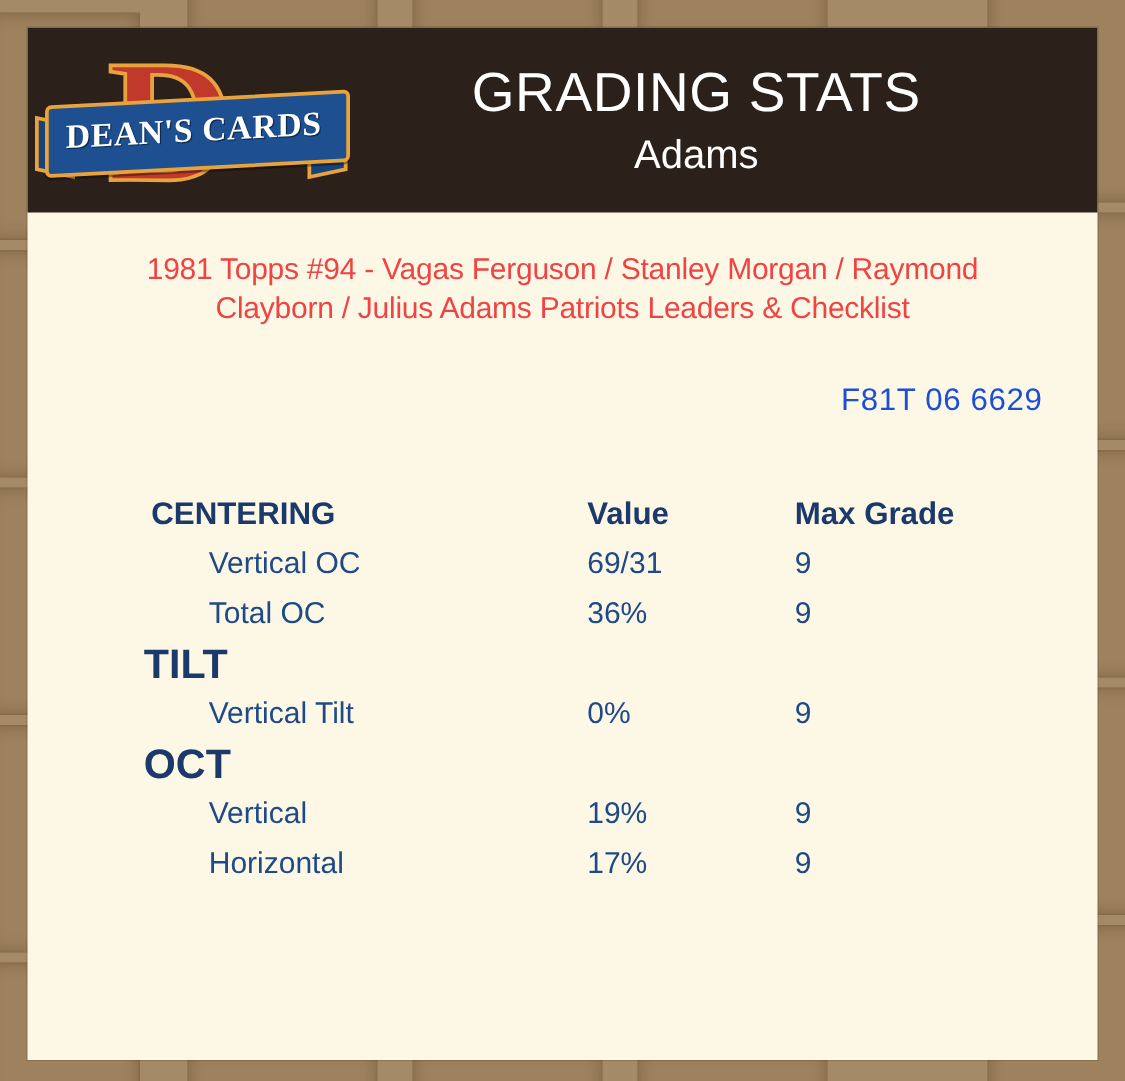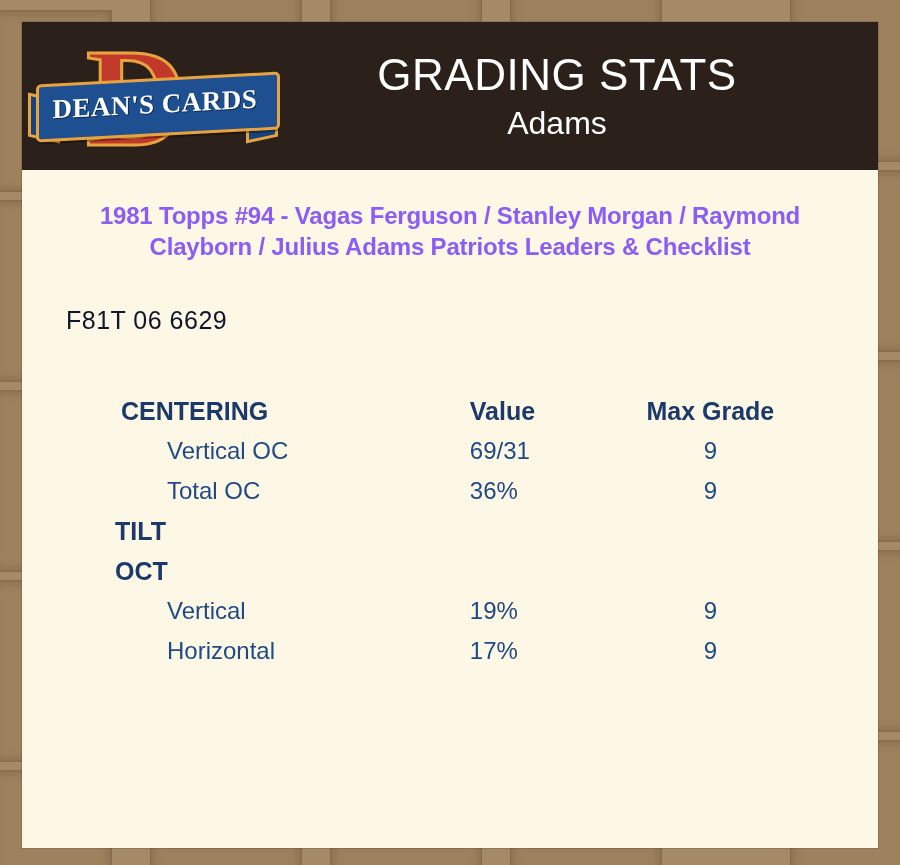--- a/index.html
+++ b/index.html
@@ -123,65 +123,65 @@
     line-height: 40px;
     margin-top: 2px;
   }
 
   
   #content {
     padding: 30px 44px 0 44px;
   }
   #card-title {
     text-align: center;
-    color: #8b5cf6;
-    font-weight: bold;
+    color: #ef4444;
+    font-weight: normal;
     font-size: 24px;
     line-height: 31px;
     letter-spacing: -0.2px;
     margin: 0 8px;
   }
   #serial {
-    text-align: left;
-    color: #0f172a;
+    text-align: right;
+    color: #1d4ed8;
     font-size: 25px;
     margin-top: 44px;
     letter-spacing: 0.5px;
   }
 
   
   #stats {
     margin: 56px auto 0 auto;
     width: 670px;
     border-collapse: collapse;
     color: #1b3a6b;
   }
   #stats td {
     padding: 0;
     height: 40px;
     vertical-align: middle;
   }
   #stats .col-label { width: 330px; }
   #stats .col-value { width: 180px; }
-  #stats .col-grade { width: 160px; text-align: center; }
+  #stats .col-grade { width: 160px; }
 
   .hdr-label {
     font-weight: bold;
     font-size: 25px;
     color: #1b3a6b;
     padding-left: 6px !important;
   }
   .hdr-value, .hdr-grade {
     font-weight: bold;
     font-size: 25px;
     color: #1b3a6b;
   }
   .sec-head td {
     font-weight: bold;
-    font-size: 25px;
+    font-size: 33px;
     color: #1b3a6b;
     padding-left: 6px;
   }
   .row-label {
     font-size: 24px;
     padding-left: 52px !important;
     color: #1f4a86;
   }
   .row-value, .row-grade {
     font-size: 24px;
@@ -252,20 +252,25 @@
           <td class="col-label row-label">Total OC</td>
           <td class="col-value row-value">36%</td>
           <td class="col-grade row-grade">9</td>
         </tr>
 
         <tr class="sec-head">
           <td class="col-label">TILT</td>
           <td class="col-value"></td>
           <td class="col-grade"></td>
         </tr>
+        <tr>
+          <td class="col-label row-label">Vertical Tilt</td>
+          <td class="col-value row-value">0%</td>
+          <td class="col-grade row-grade">9</td>
+        </tr>
 
         <tr class="sec-head">
           <td class="col-label">OCT</td>
           <td class="col-value"></td>
           <td class="col-grade"></td>
         </tr>
         <tr>
           <td class="col-label row-label">Vertical</td>
           <td class="col-value row-value">19%</td>
           <td class="col-grade row-grade">9</td>

